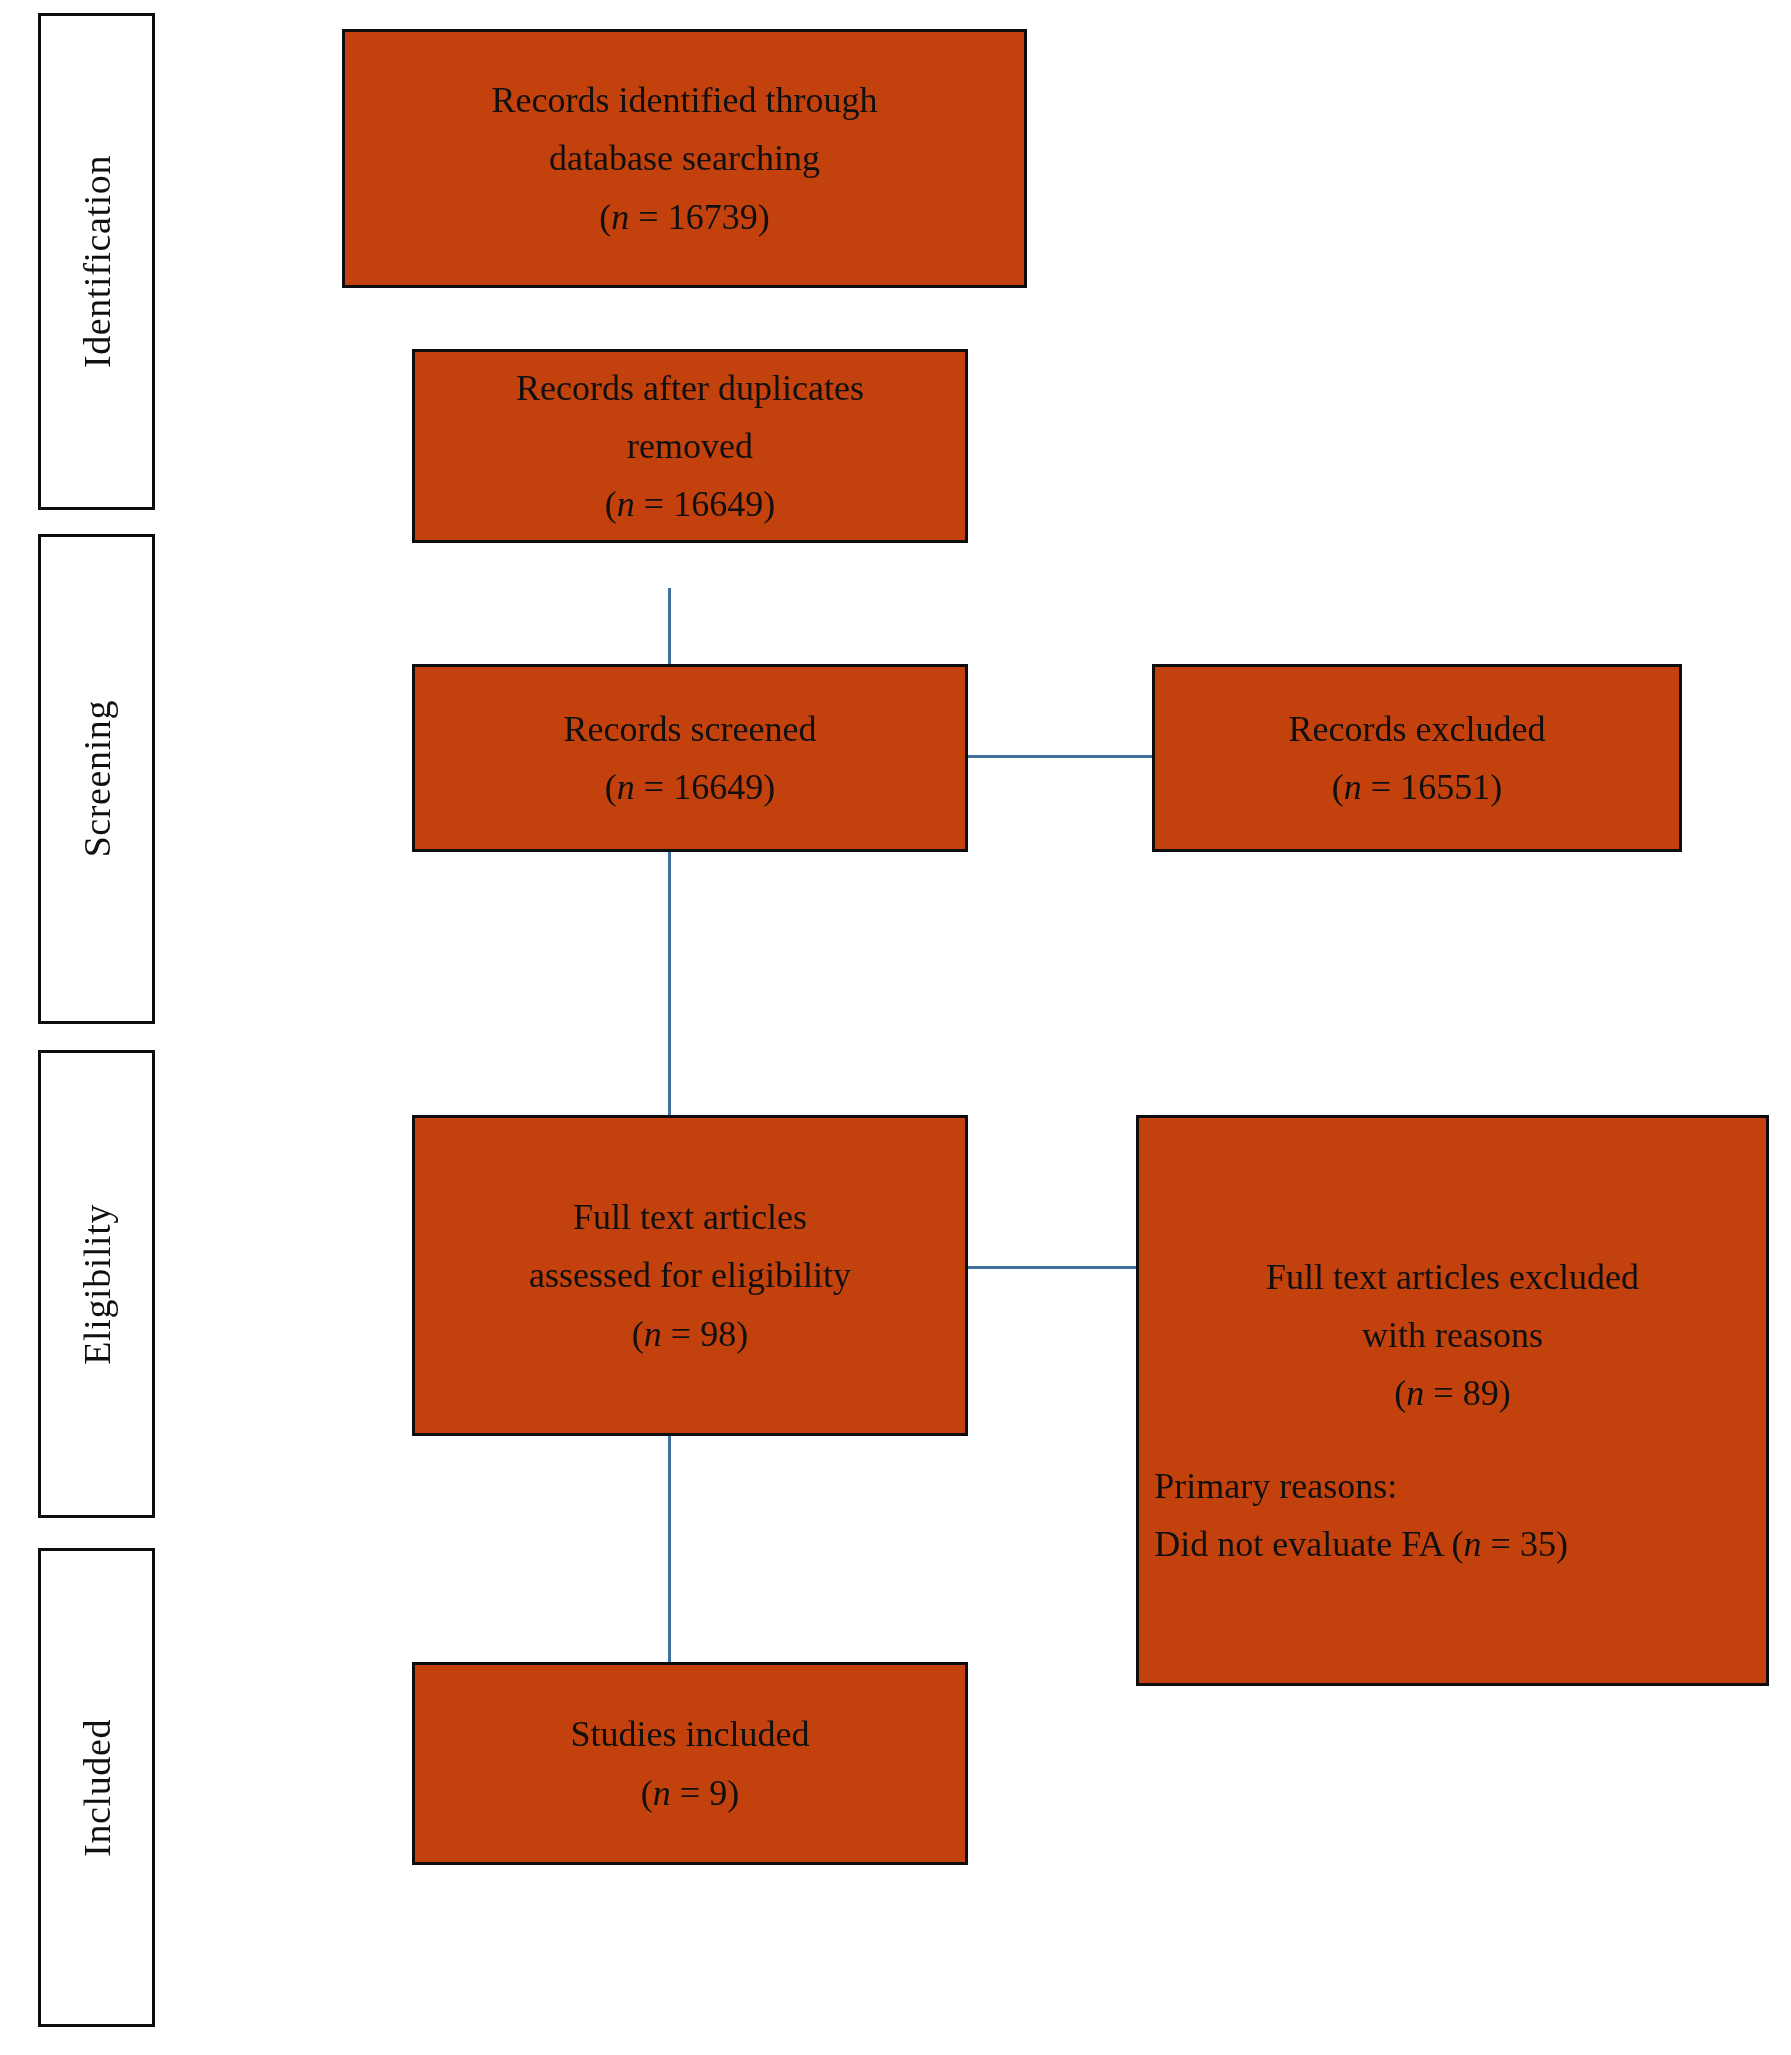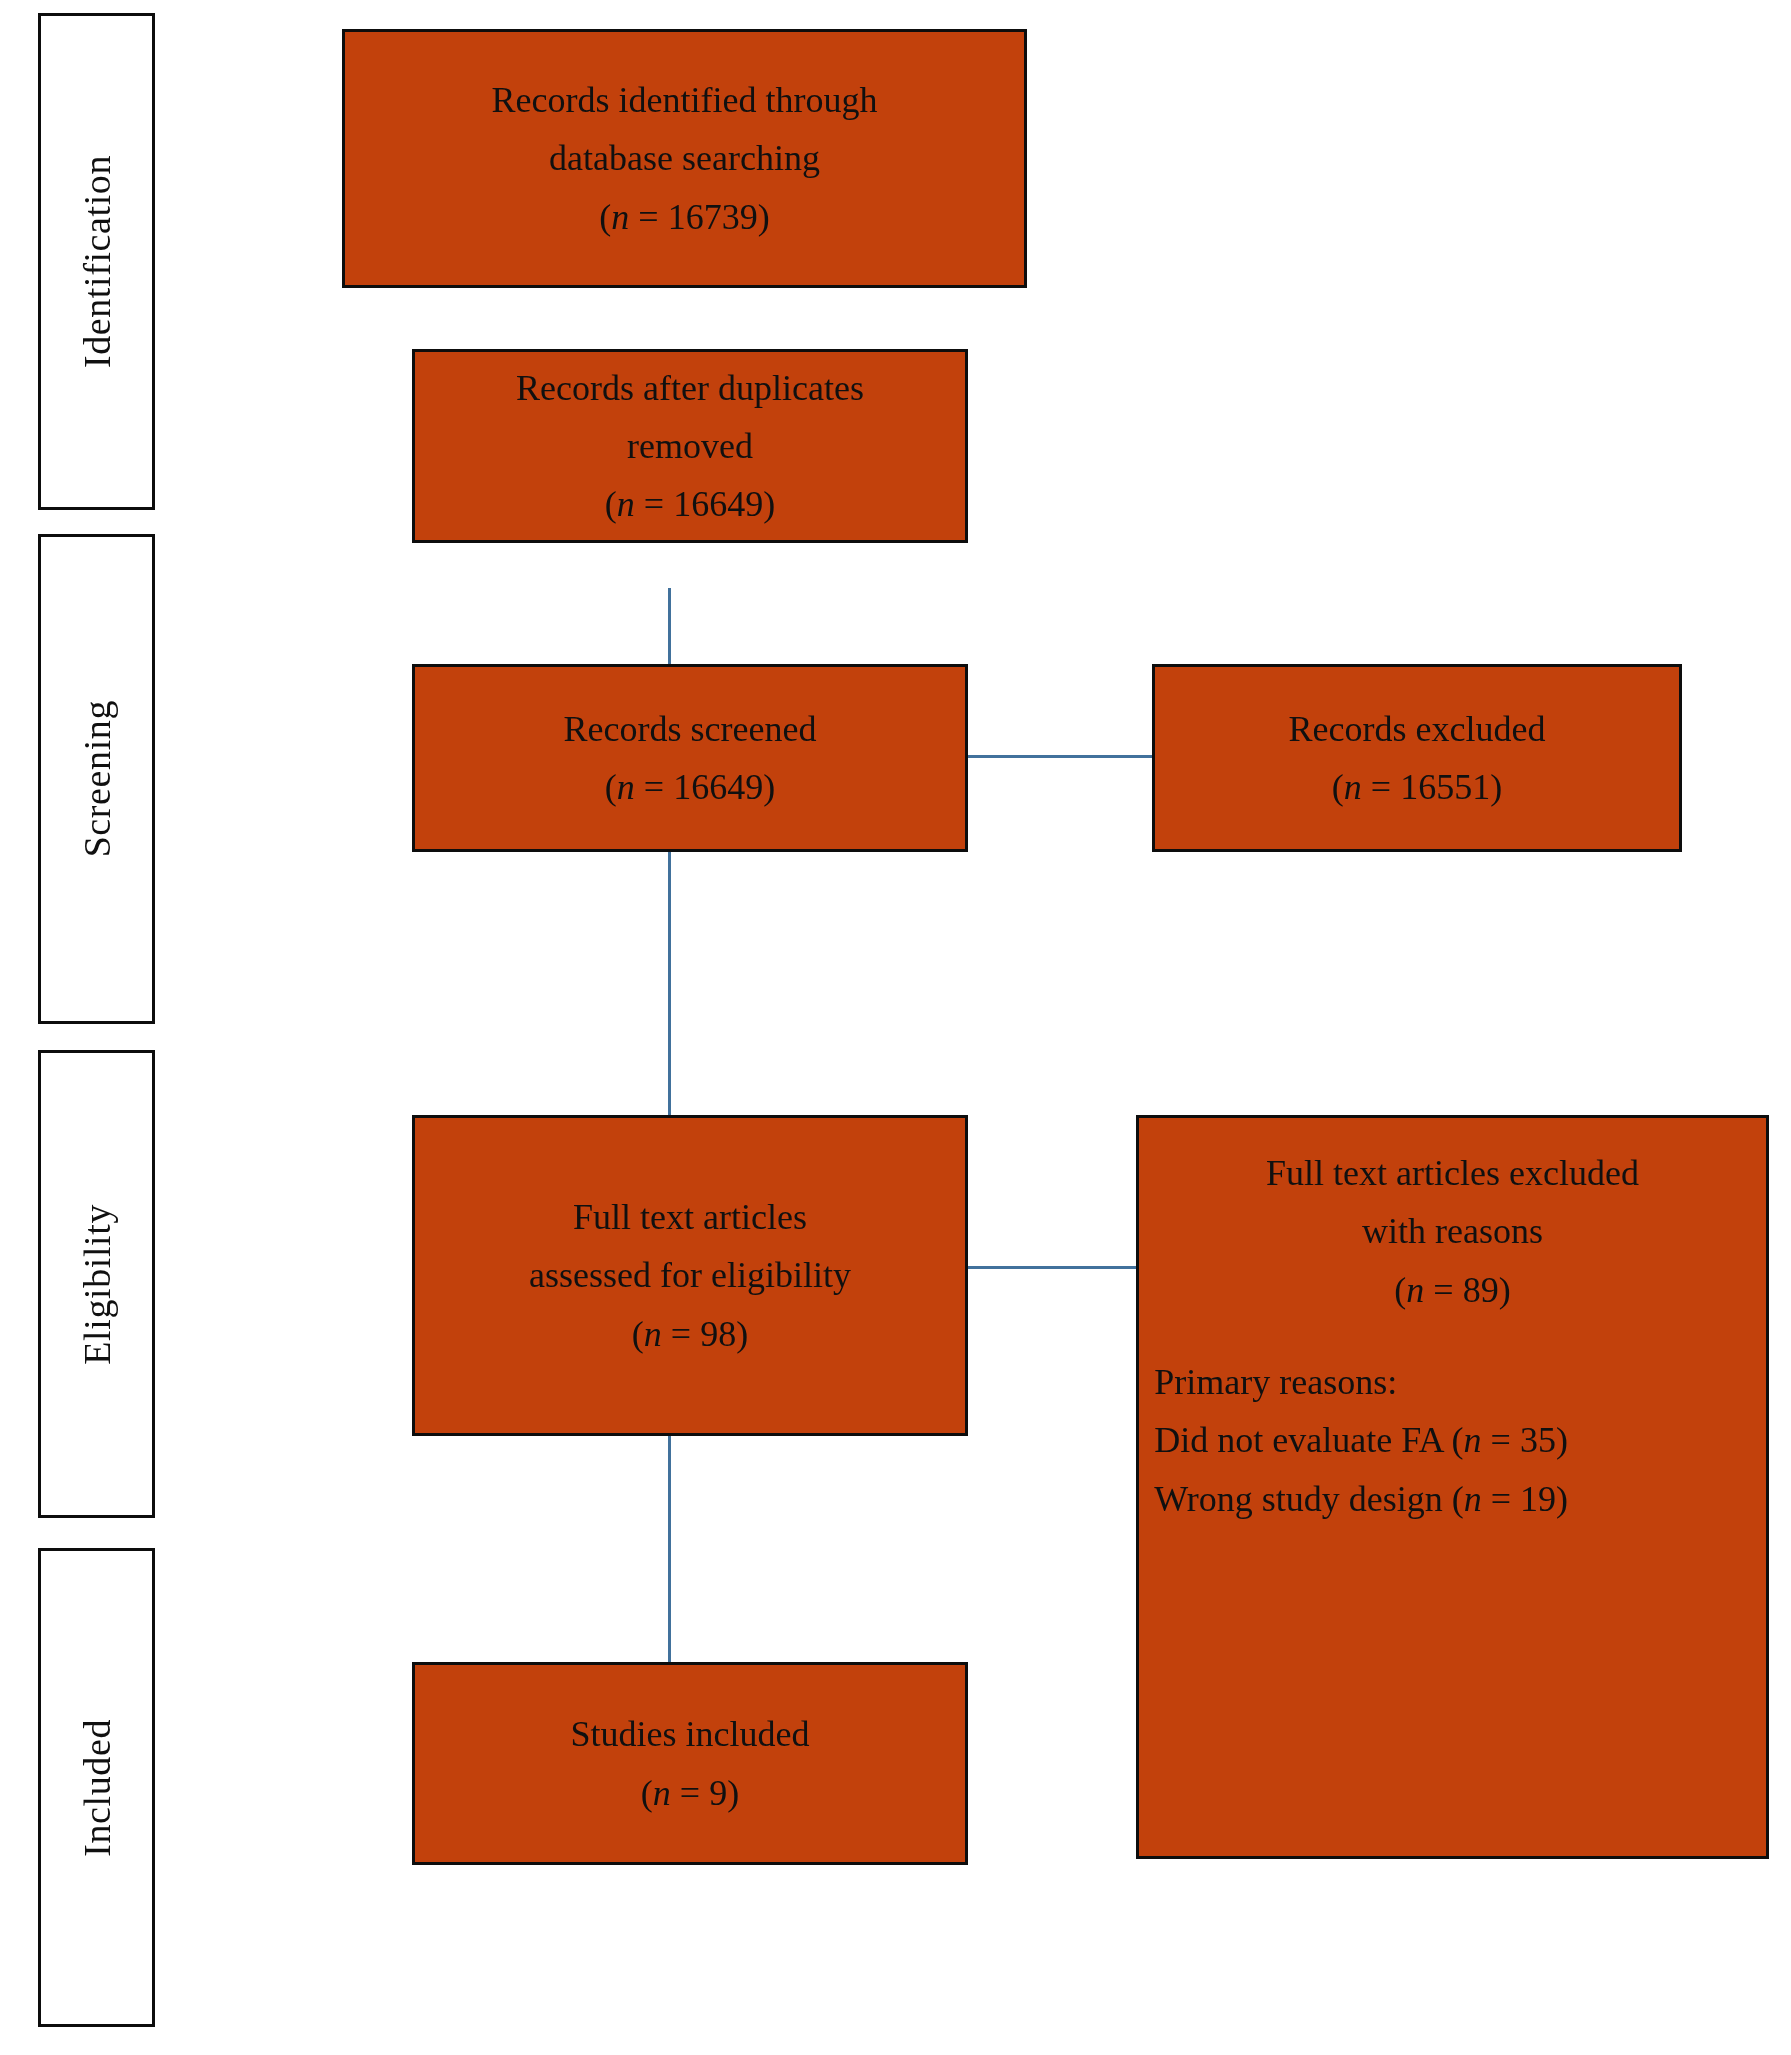--- a/index.html
+++ b/index.html
@@ -129,30 +129,29 @@
     <div class="flow-line">Records excluded</div>
     <div class="flow-line"><span>(</span><span class="n-italic">n</span><span> = 16551)</span></div>
   </div>
 
   <div class="flow-box" style="left:412px; top:1115px; width:556px; height:321px;">
     <div class="flow-line">Full text articles</div>
     <div class="flow-line">assessed for eligibility</div>
     <div class="flow-line"><span>(</span><span class="n-italic">n</span><span> = 98)</span></div>
   </div>
 
-  <div class="flow-box align-left" style="left:1136px; top:1115px; width:633px; height:744px; justify-content:flex-start; padding-top:26px;">
+  <div class="flow-box align-left" style="left:1136px; top:1115px; width:633px; height:571px; justify-content:center; padding-top:26px;">
     <div class="flow-line" style="align-self:center;">Full text articles excluded</div>
     <div class="flow-line" style="align-self:center;">with reasons</div>
     <div class="flow-line" style="align-self:center;"><span>(</span><span class="n-italic">n</span><span> = 89)</span></div>
 
     <div class="flow-line spacer-before">Primary reasons:</div>
 
     <div class="flow-line"><span>Did not evaluate FA (</span><span class="n-italic">n</span><span> = 35)</span></div>
 
-    <div class="flow-line"><span>Wrong study design (</span><span class="n-italic">n</span><span> = 19)</span></div>
   </div>
 
   <div class="flow-box" style="left:412px; top:1662px; width:556px; height:203px;">
     <div class="flow-line">Studies included</div>
     <div class="flow-line"><span>(</span><span class="n-italic">n</span><span> = 9)</span></div>
   </div>
 
 </div>
 
 

